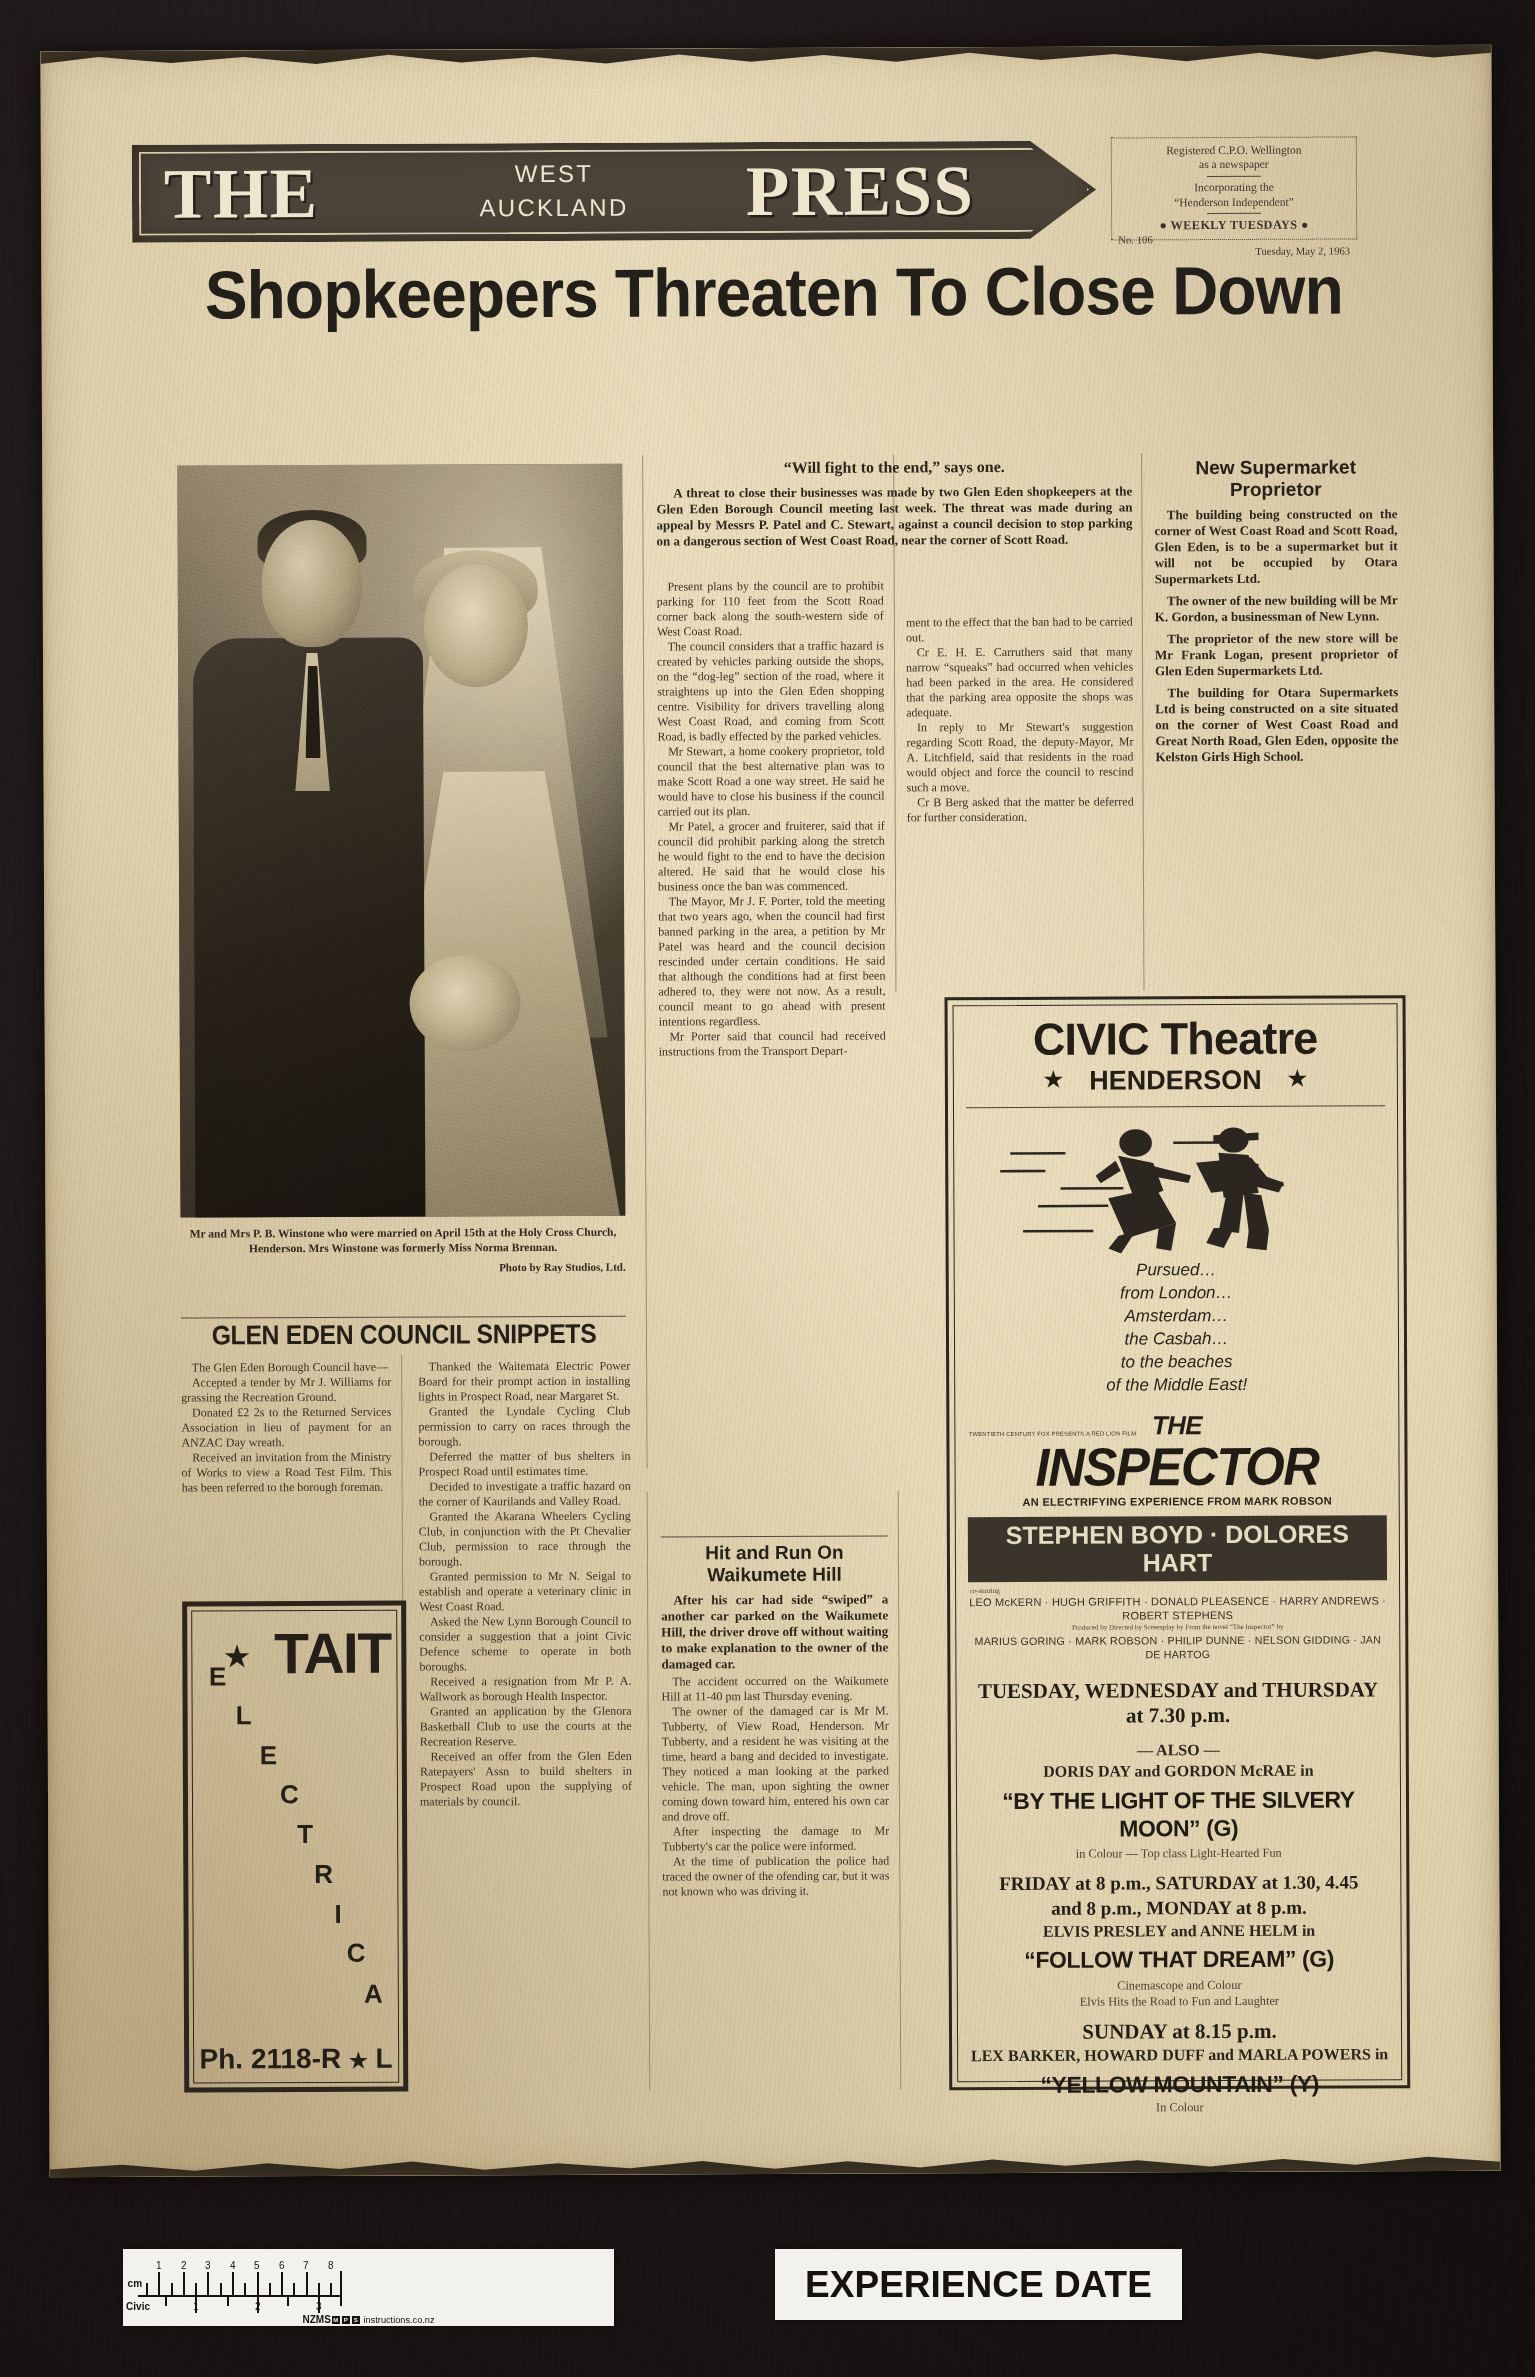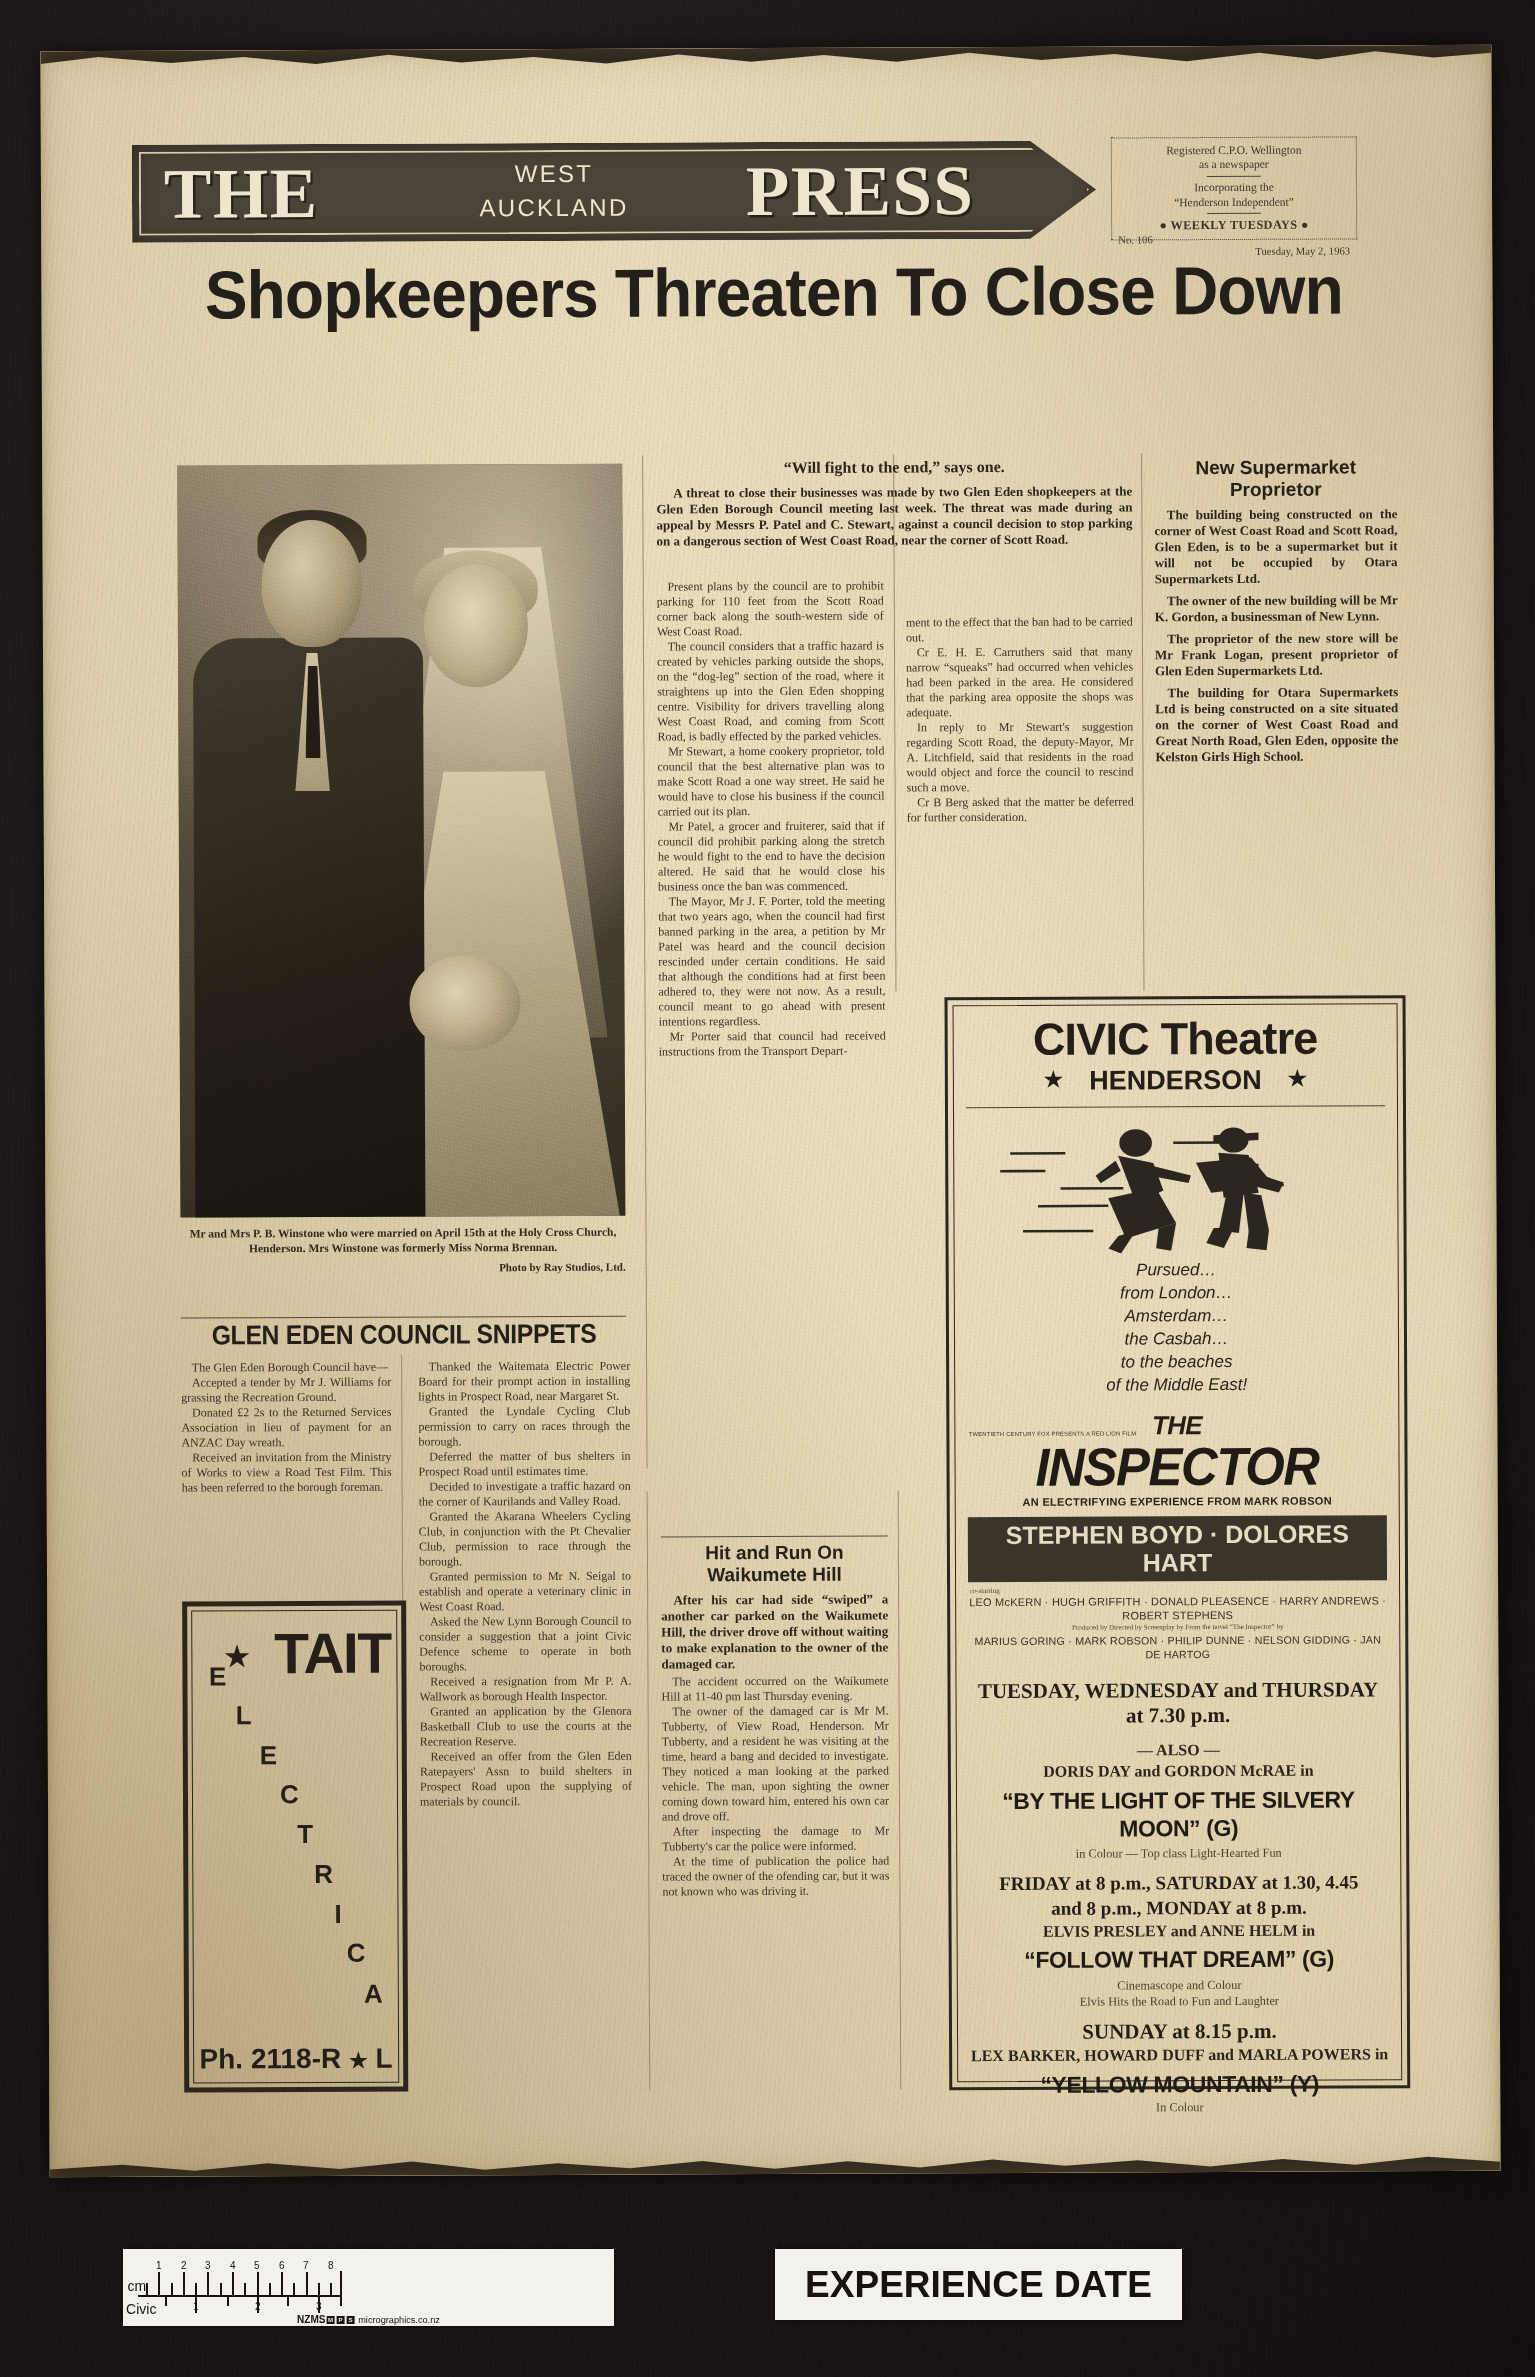--- a/index.html
+++ b/index.html
@@ -341,21 +341,21 @@
     position:absolute; left:123px; top:2249px; width:491px; height:77px;
     background:#f2f1ee; box-shadow:0 0 4.6px rgba(0,0,0,.5);
   }
   #ruler .tick{ position:absolute; background:#15120f; }
   #ruler .num{
     position:absolute; font-family:"Liberation Sans", sans-serif;
     font-size:10px; color:#15120f;
   }
   #ruler .lbl{
     position:absolute; font-family:"Liberation Sans", sans-serif;
-    font-size:14px; color:#15120f;
+    font-size:10px; color:#15120f;font-weight:bold;
   }
   #ruler .brand{
     position:absolute; left:50%; transform:translateX(-50%); bottom:1.5px;
     font-family:"Liberation Sans", sans-serif; font-weight:700; font-size:10px; color:#15120f;
     white-space:nowrap;
   }
   #ruler .brand .sq{
     display:inline-block; width:8.4px; height:8.4px; background:#15120f; color:#f2f1ee;
     font-size:6.1px; text-align:center; line-height:8.4px; margin:0 0.8px; vertical-align:0.8px;
   }
@@ -660,18 +660,18 @@
   <div class="tick" style="left:104px; top:46px; width:1.5px; height:10.7px;"></div>
   <div class="tick" style="left:134px; top:46px; width:1.5px; height:18.4px;"></div>
   <div class="tick" style="left:164px; top:46px; width:1.5px; height:10.7px;"></div>
   <div class="tick" style="left:195px; top:46px; width:1.5px; height:18.4px;"></div>
 
   <div class="num" style="left:70px; top:52px;">1</div>
   <div class="num" style="left:132px; top:52px;">2</div>
   <div class="num" style="left:193px; top:52px;">3</div>
 
   <div class="brand">
-    <span>NZMS</span><span class="sq">M</span><span class="sq">P</span><span class="sq">S</span> <span class="reg">micrographics.co.nz</span>
+    <span>NZMS</span><span class="sq">M</span><span class="sq">P</span><span class="sq">S</span> <span class="reg">instructions.co.nz</span>
   </div>
 </div>
 
 <div id="datelabel">EXPERIENCE DATE</div>
 
 
 </body></html>

